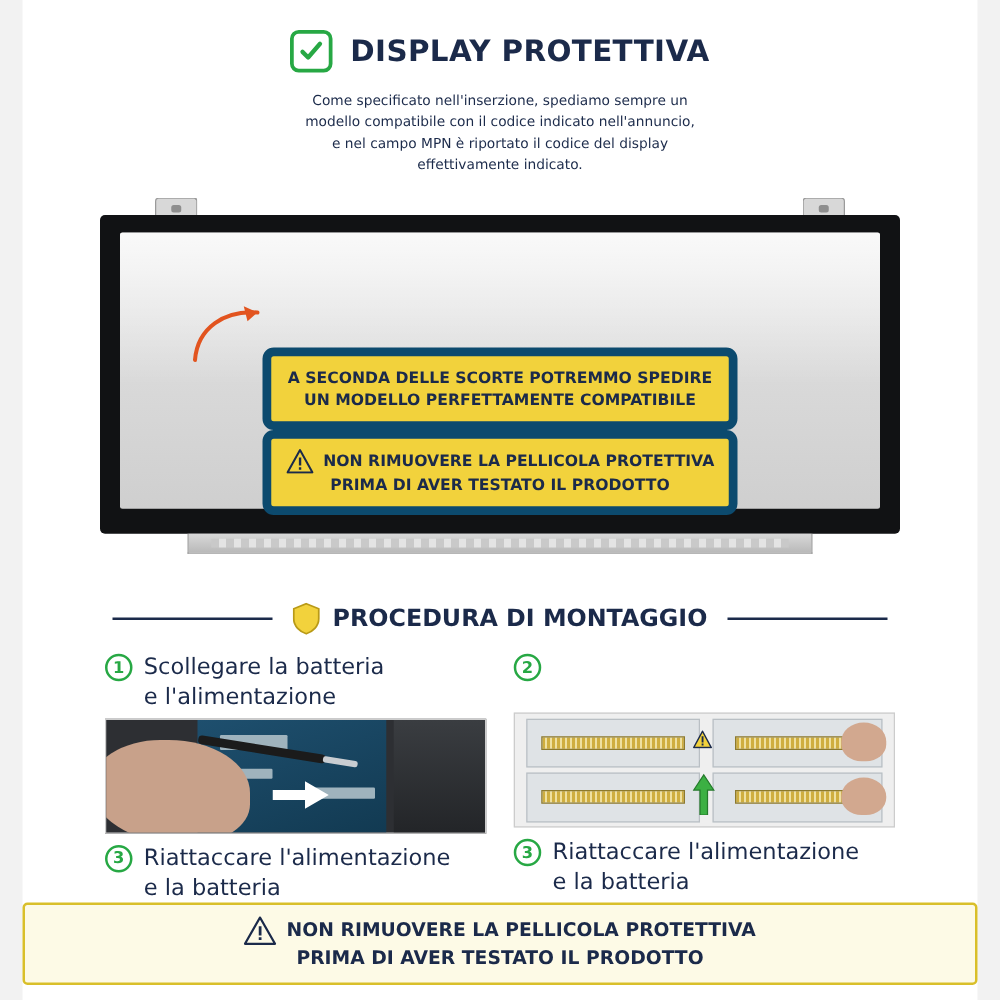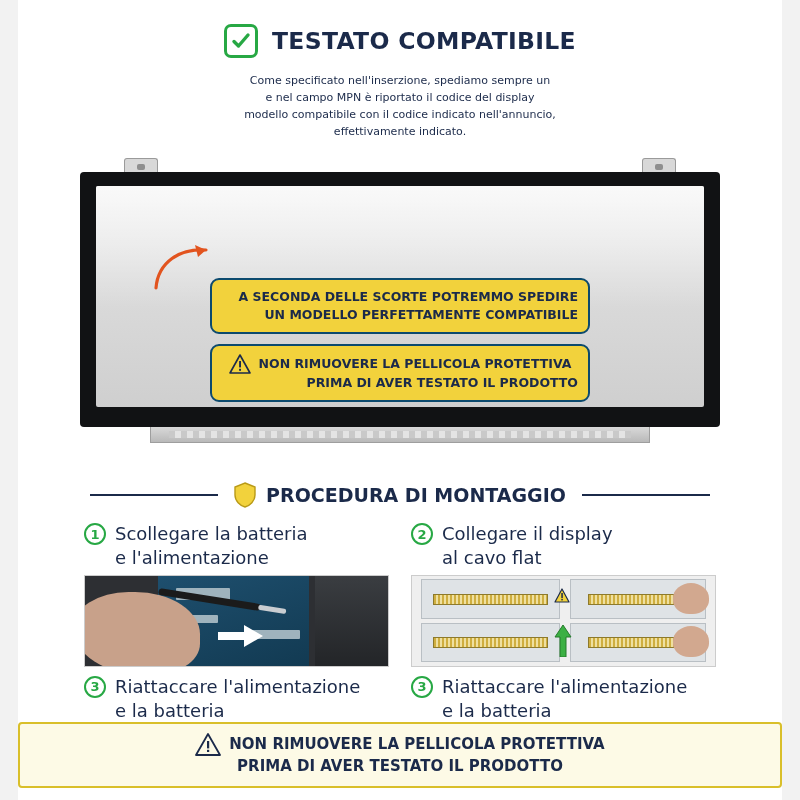--- a/index.html
+++ b/index.html
@@ -157,24 +157,24 @@
     width: 70px;
     height: 52px;
   }
 
   .banner {
     position: absolute;
     left: 50%;
     transform: translateX(-50%);
     width: 380px;
     background: #f2d23c;
-    border: 2px solid #0c4a6e;
+    border: 7px solid #0c4a6e;
     border-radius: 9px;
     box-sizing: border-box;
-    text-align: right;
+    text-align: center;
     color: #1b2a4a;
     font-weight: bold;
     font-size: 12.5px;
     line-height: 1.45;
     padding: 8px 10px;
   }
   .banner.one { top: 120px; }
   .banner.two { top: 186px; }
   .banner-line {
     display: block;
@@ -324,27 +324,27 @@
   <div class="side-band right"></div>
 
   <div class="content">
 
     <div class="header-row">
       <div class="check-badge">
         <svg width="20" height="20" viewBox="0 0 20 20" aria-hidden="true">
           <path d="M3 10.5 L7.5 15 L17 4" fill="none" stroke="#27a844" stroke-width="3.4" stroke-linecap="round" stroke-linejoin="round"></path>
         </svg>
       </div>
-      <div class="title">TESTATO COMPATIBILE</div>
+      <div class="title">DISPLAY PROTETTIVA</div>
     </div>
 
     <div class="intro">
       <div>Come specificato nell'inserzione, spediamo sempre un</div>
+      <div>modello compatibile con il codice indicato nell'annuncio,</div>
       <div>e nel campo MPN è riportato il codice del display</div>
-      <div>modello compatibile con il codice indicato nell'annuncio,</div>
       <div>effettivamente indicato.</div>
     </div>
 
     <div class="display-wrap">
       <div class="tab left"></div>
       <div class="tab right"></div>
 
       <div class="panel">
         <div class="screen">
           <div class="screen-gloss"></div>
@@ -417,24 +417,20 @@
           <div class="step-text">
             <div>Riattaccare l'alimentazione</div>
             <div>e la batteria</div>
           </div>
         </div>
       </div>
 
       <div class="step-col">
         <div class="step-row">
           <div class="step-num">2</div>
-          <div class="step-text">
-            <div>Collegare il display</div>
-            <div>al cavo flat</div>
-          </div>
         </div>
 
         <div class="photo ph2">
           <div class="cellbox" style="left:3%;top:4%;width:46%;height:44%;"></div>
           <div class="cellbox" style="left:52%;top:4%;width:45%;height:44%;"></div>
           <div class="cellbox" style="left:3%;top:52%;width:46%;height:44%;"></div>
           <div class="cellbox" style="left:52%;top:52%;width:45%;height:44%;"></div>
 
           <div class="connector" style="left:7%;top:20%;width:38%;height:12%;"></div>
           <div class="connector" style="left:58%;top:20%;width:33%;height:12%;"></div>

